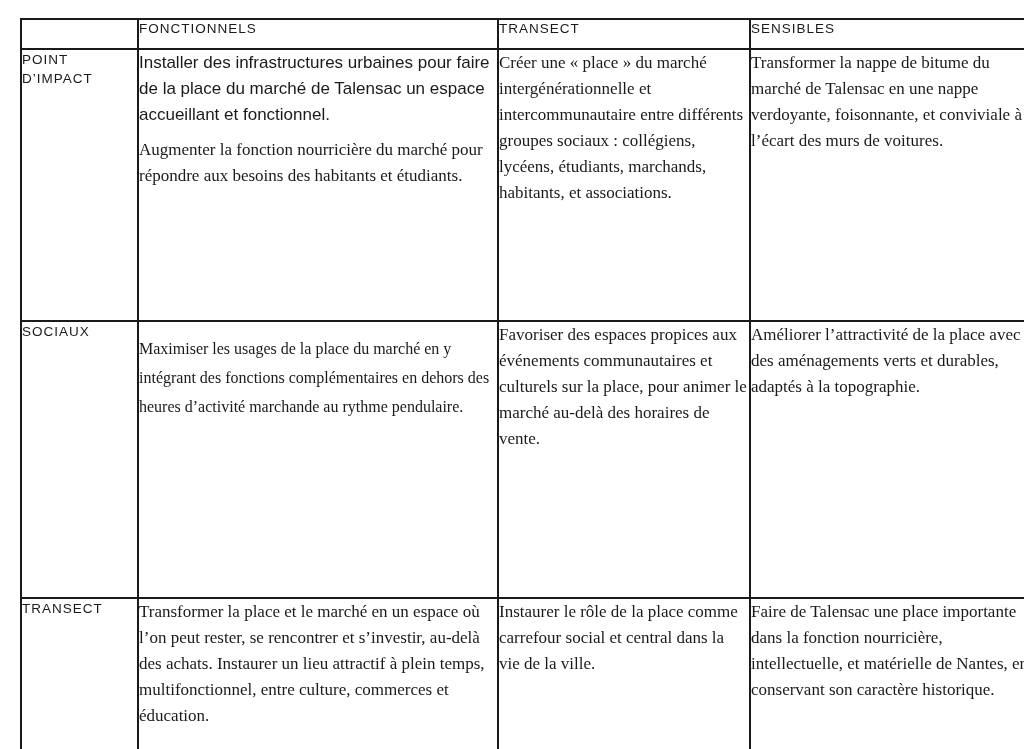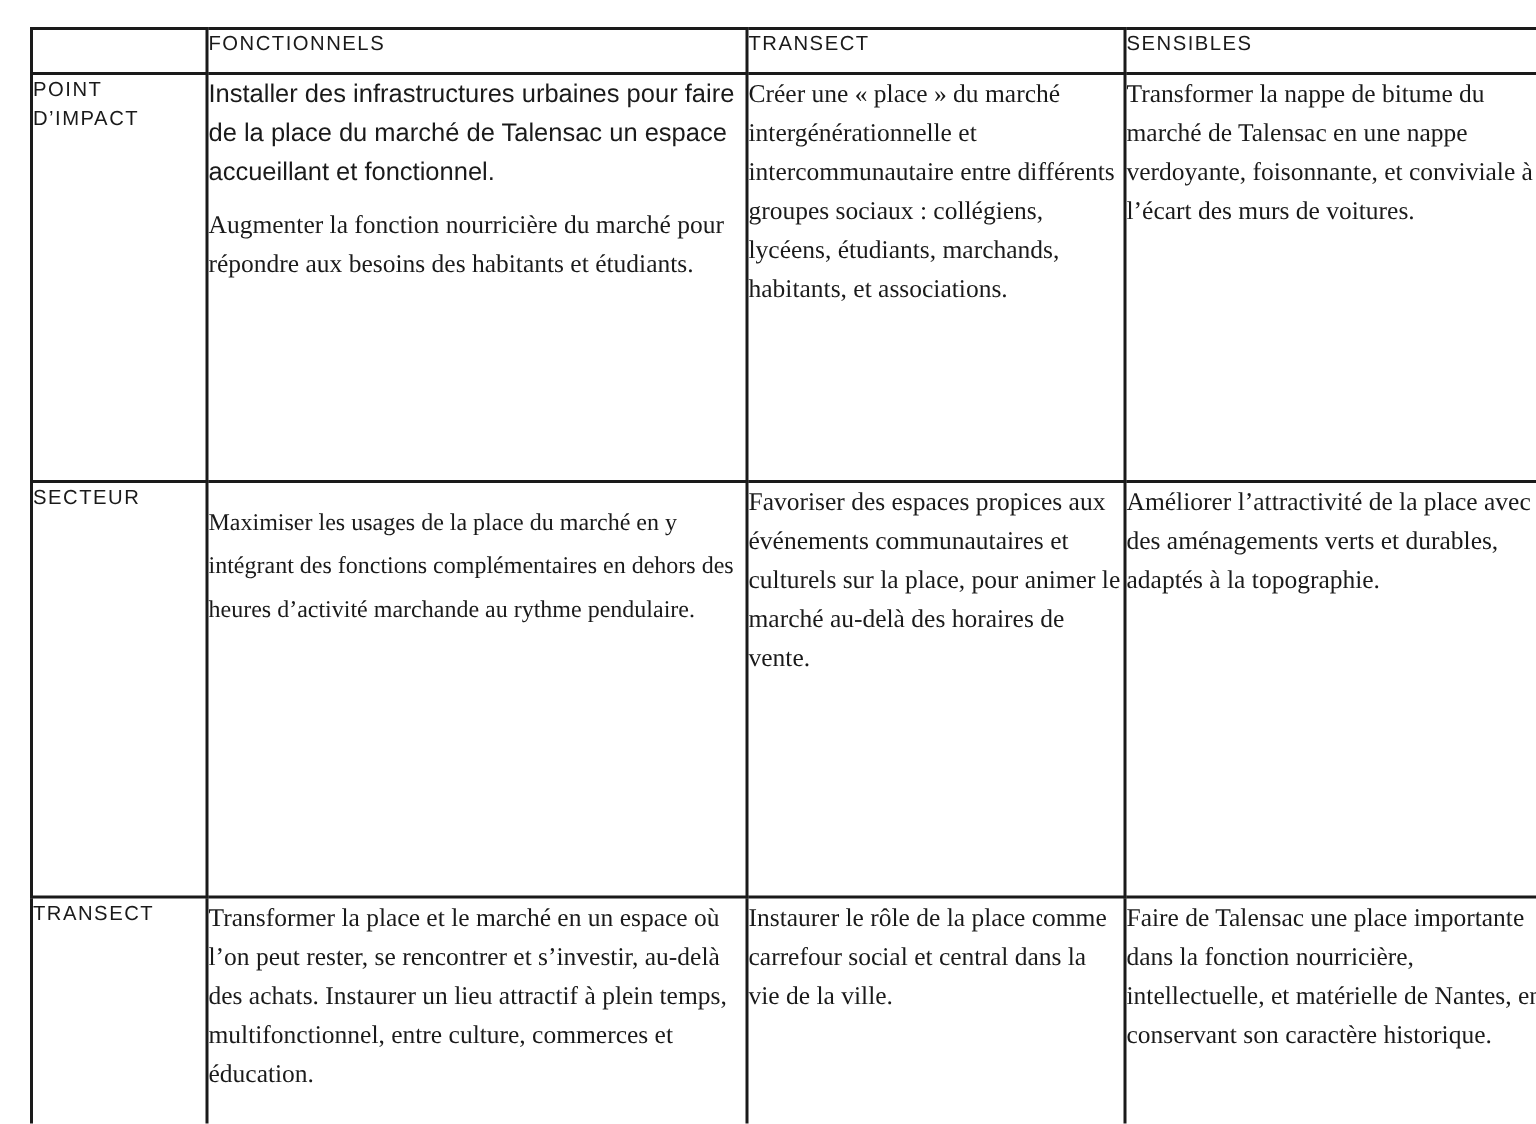--- a/index.html
+++ b/index.html
@@ -101,21 +101,21 @@
     <td class="cell">
       <p>Créer une « place » du marché intergénérationnelle et intercommunautaire entre différents groupes sociaux : collégiens, lycéens, étudiants, marchands, habitants, et associations.</p>
     </td>
     <td class="cell">
       <p>Transformer la nappe de bitume du marché de Talensac en une nappe verdoyante, foisonnante, et conviviale à l’écart des murs de voitures.</p>
     </td>
   </tr>
 
   <tr class="r2">
     <td class="rowhead">
-      <div>SECTEUR</div>
+      <div>SOCIAUX</div>
     </td>
     <td class="cell big">
       <p>Maximiser les usages de la place du marché en y intégrant des fonctions complémentaires en dehors des heures d’activité marchande au rythme pendulaire.</p>
     </td>
     <td class="cell">
       <p>Favoriser des espaces propices aux événements communautaires et culturels sur la place, pour animer le marché au-delà des horaires de vente.</p>
     </td>
     <td class="cell">
       <p>Améliorer l’attractivité de la place avec des aménagements verts et durables, adaptés à la topographie.</p>
     </td>

